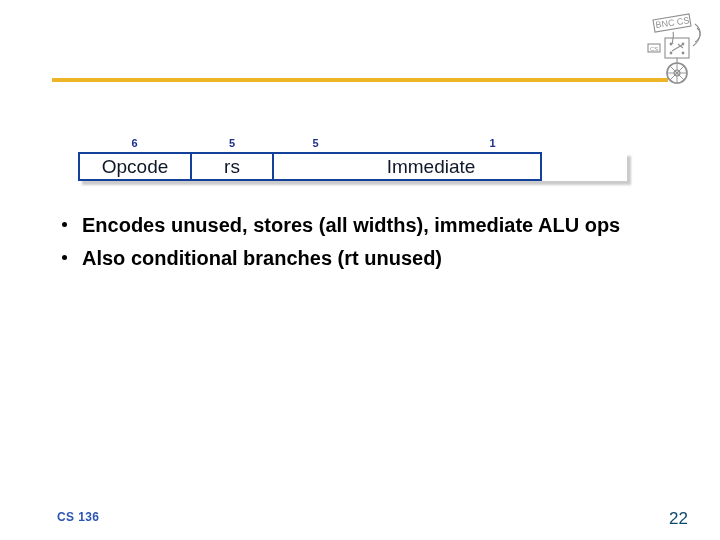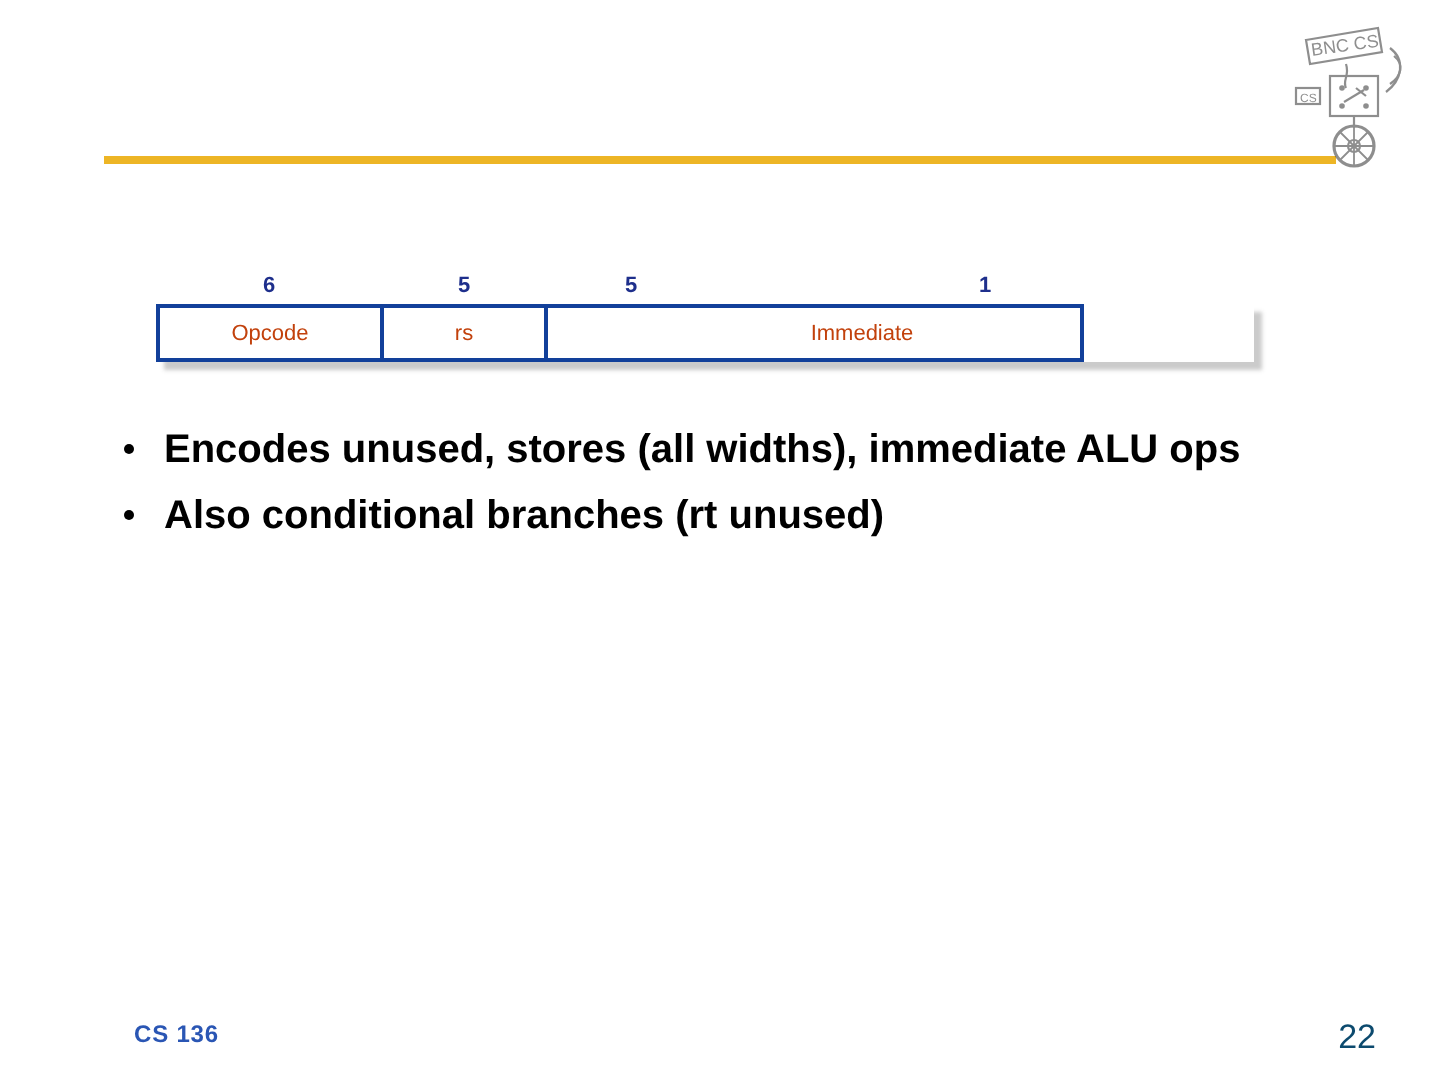--- a/index.html
+++ b/index.html
@@ -77,22 +77,22 @@
     box-shadow: 4px 4px 2px rgba(140,140,140,0.45);
   }
   .field-box {
     border: 2px solid #12409a;
     border-right-width: 1px;
     border-left-width: 1px;
     background: #ffffff;
     display: flex;
     align-items: center;
     justify-content: center;
-    font-size: 11px;
-    color: #c2410c;
+    font-size: 19px;
+    color: #0f172a;
     box-sizing: border-box;
   }
   .field-box:first-child { border-left-width: 2px; }
   .field-box:last-child  { border-right-width: 2px; padding-left: 48px; }
 
   
   .col-0 { width: 113px; }
   .col-1 { width: 82px; }
   .col-2 { width: 85px; }
   .col-3 { width: 269px; }
@@ -119,21 +119,21 @@
     top: 10px;
     width: 5px;
     height: 5px;
     border-radius: 50%;
     background: #000000;
   }
 
   
   .footer-left {
     position: absolute;
-    left: 67px;
+    left: 57px;
     top: 510px;
     font-size: 12px;
     font-weight: bold;
     color: #2a56b4;
     letter-spacing: 0.4px;
   }
   .footer-right {
     position: absolute;
     right: 32px;
     top: 509px;

